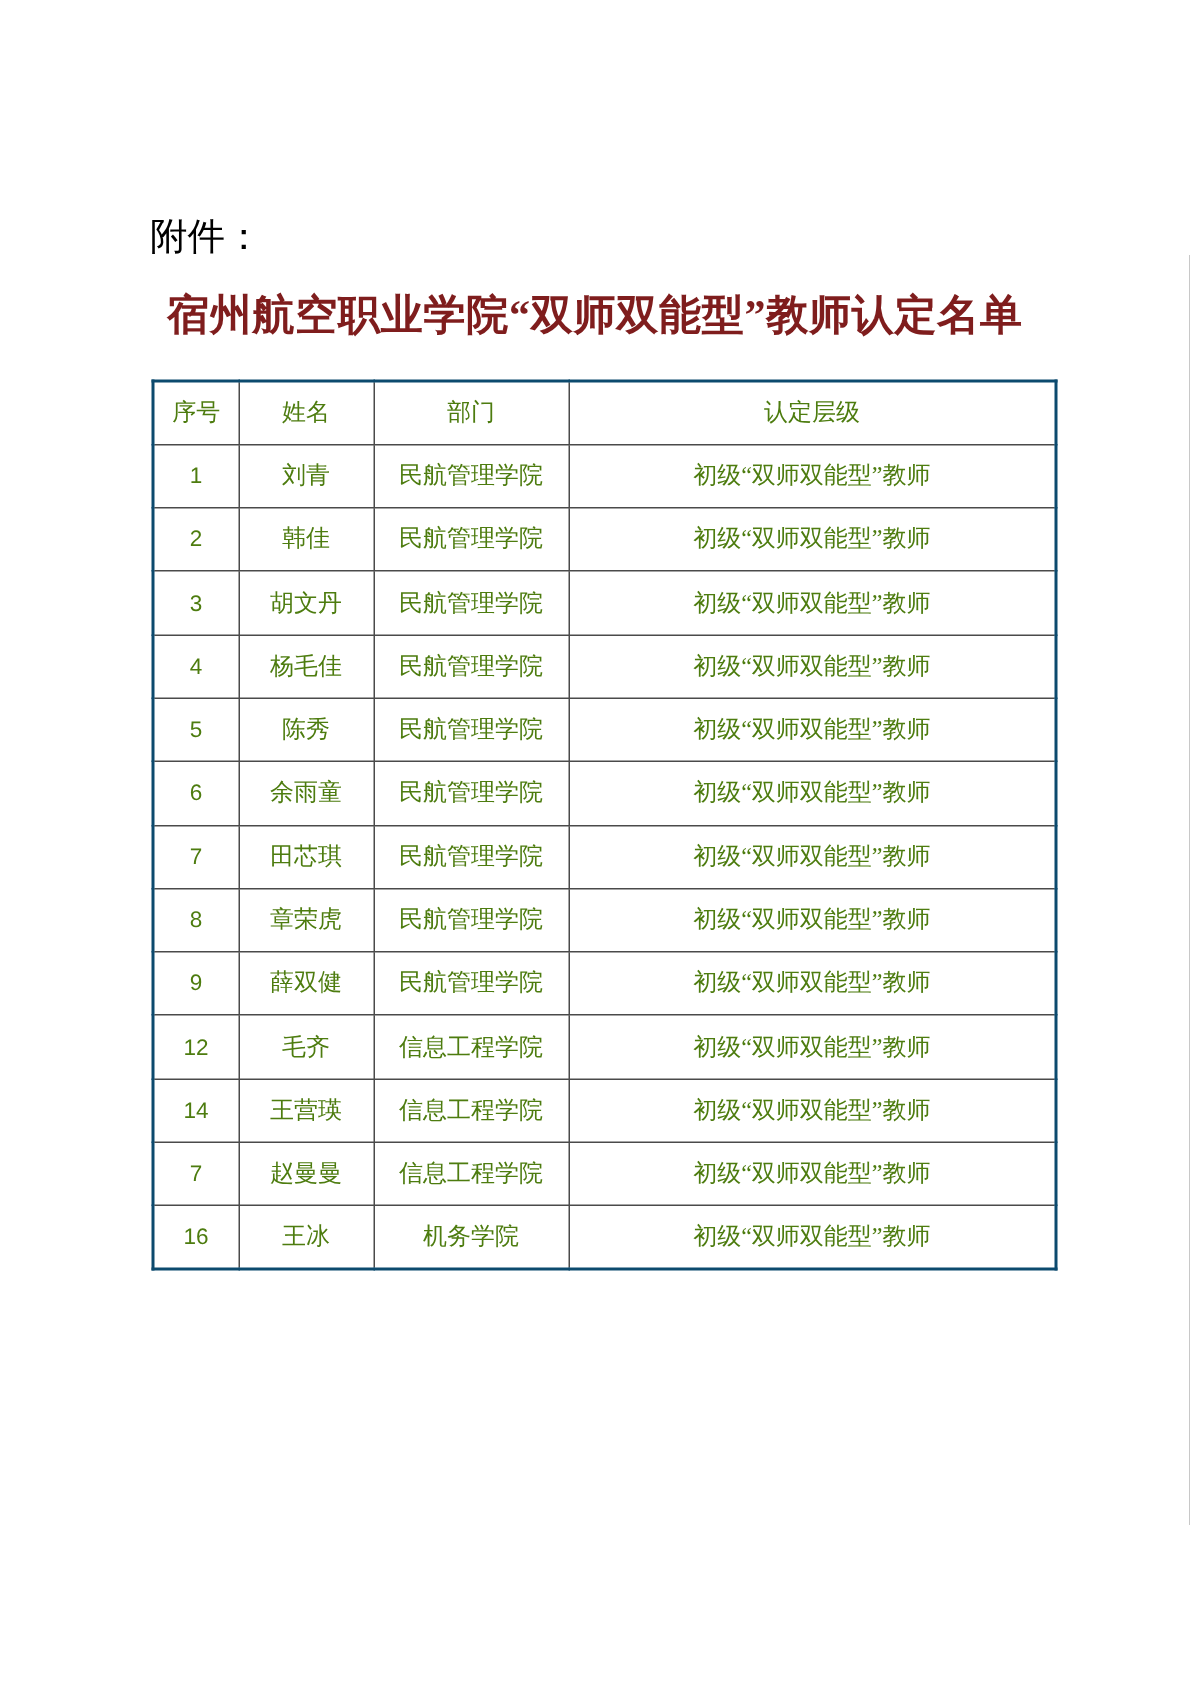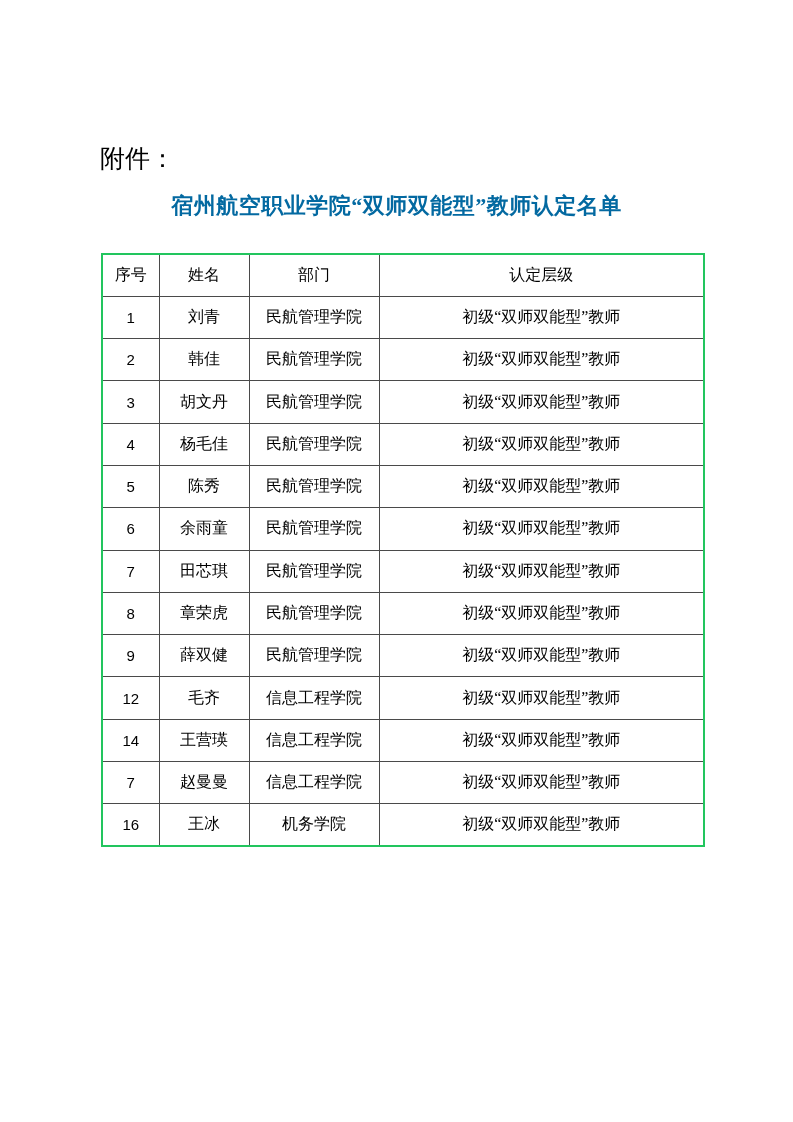--- a/index.html
+++ b/index.html
@@ -24,36 +24,36 @@
     line-height: 24px;
     color: #000000;
   }
 
   .doc-title {
     position: absolute;
     top: 191px;
     left: 0;
     width: 100%;
     text-align: center;
-    font-size: 22px;
+    font-size: 28px;
     font-weight: bold;
     letter-spacing: 0.5px;
-    color: #0369a1;
+    color: #7f1d1d;
   }
 
   table.cert-table {
     position: absolute;
     left: 101px;
     top: 253px;
     width: 602px;
     border-collapse: collapse;
     table-layout: fixed;
     font-size: 16px;
-    color: #000000;
-    border: 2px solid #22c55e;
+    color: #4d7c0f;
+    border: 2px solid #0c4a6e;
   }
 
   .cert-table th,
   .cert-table td {
     border: 1px solid #4a4a4a;
     text-align: center;
     vertical-align: middle;
     height: 42.3px;
     font-weight: normal;
     white-space: nowrap;

